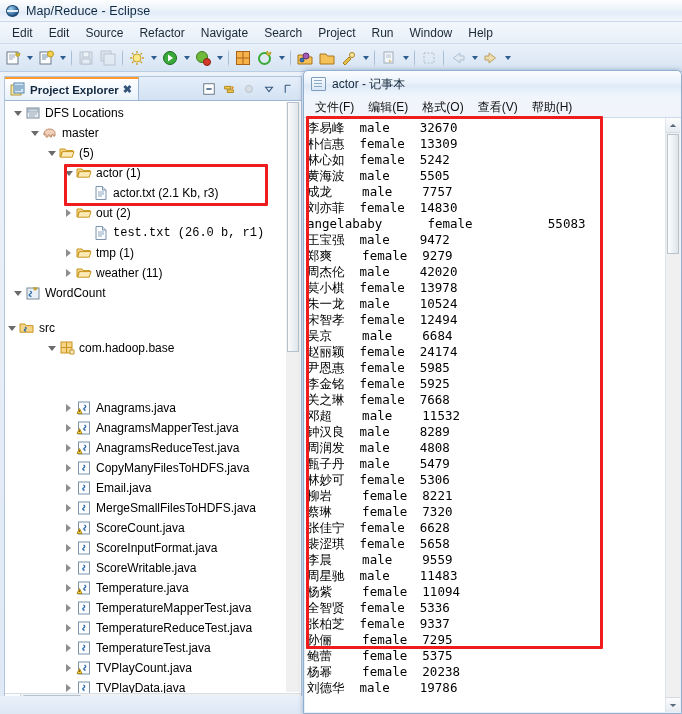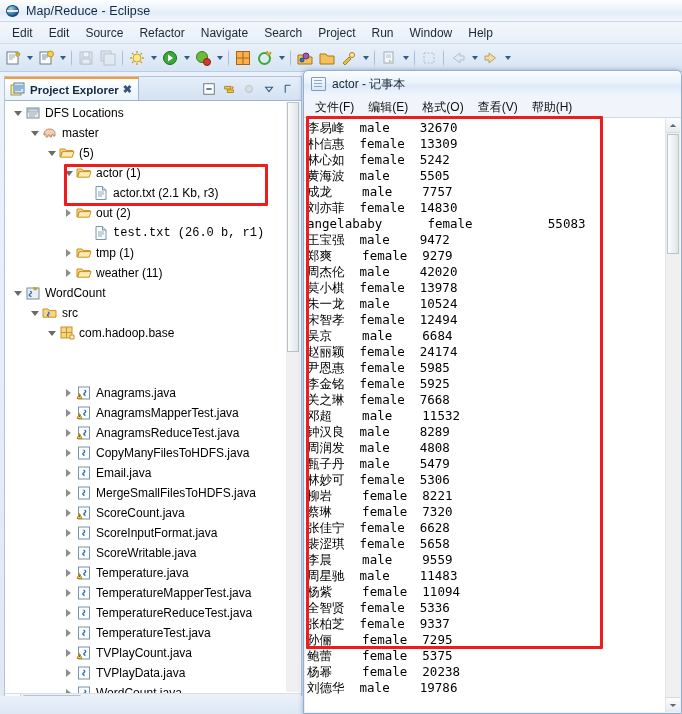--- a/index.html
+++ b/index.html
@@ -542,21 +542,21 @@
             </span>
             <span class="ticon">
               <svg class="ic" viewBox="0 0 16 16">
                 <rect x="2" y="3" width="12" height="11" fill="#e9f0f7" stroke="#7a8a99"></rect>
                 <path d="M5 6c2 1 2 2 0 3s0 2 1.5 2.5" fill="none" stroke="#2e6aa8" stroke-width="1.3"></path>
                 <path d="M9 2l1 1.7L12 2.5l-.8 2.3H9z" fill="#f5d04a" stroke="#b89a20"></path>
               </svg>
             </span>
             <span class="tlabel">WordCount</span>
           </div>
-          <div class="trow" style="padding-left: 23px;">
+          <div class="trow" style=" margin-top: 15px;">
             <span class="twist">
               <span class="tw-open"></span>
             </span>
             <span class="ticon">
               <svg class="ic" viewBox="0 0 16 16">
                 <path d="M1 4h5l1.2 1.6H14v6.6H1z" fill="#f6d58a" stroke="#c8941c"></path>
                 <path d="M6 7c1.6.8 1.6 1.6 0 2.4s0 1.6 1 2" fill="none" stroke="#2e6aa8" stroke-width="1.2"></path>
               </svg>
             </span>
             <span class="tlabel">src</span>

